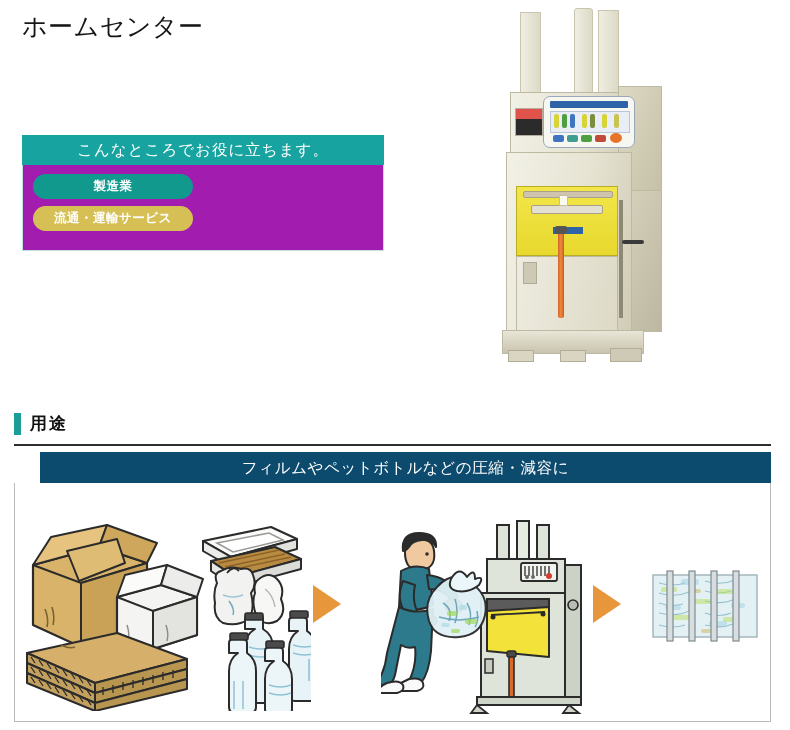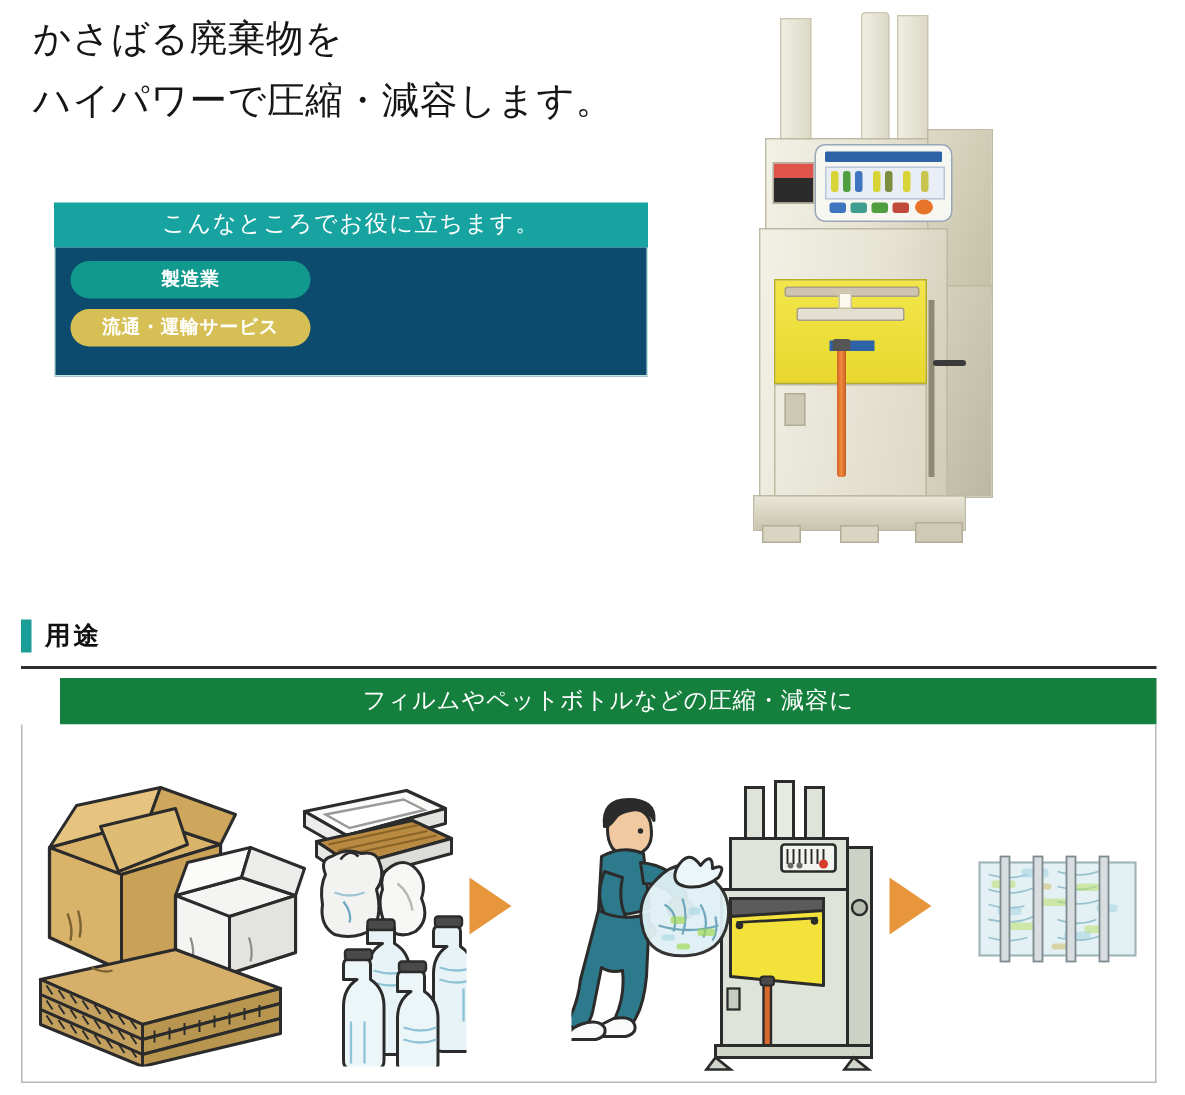--- a/index.html
+++ b/index.html
@@ -16,29 +16,29 @@
   
   .headline{
     position:absolute;left:22px;top:6px;width:470px;
     font-size:25px;line-height:41px;font-weight:400;
     letter-spacing:.5px;color:#161616;
   }
   .headline div{white-space:nowrap;}
 
   
   .usecard{
-    position:absolute;left:36px;top:135px;width:396px;
+    position:absolute;left:22px;top:135px;width:362px;
   }
   .usecard-head{
     background:#17a3a0;color:#ffffff;
     font-size:15.5px;line-height:30px;height:30px;
     text-align:center;letter-spacing:1px;font-weight:400;
   }
   .usecard-body{
-    background:#0c4a6e;border:1px solid #bfe2e1;border-top:none;
+    background:#a21caf;border:1px solid #bfe2e1;border-top:none;
     padding:9px 0 12px 0;
   }
   .pillrow{display:flex;justify-content:space-between;padding:0 10px;margin-bottom:7px;}
   .pillrow:last-child{margin-bottom:0;}
   .pill{
     width:160px;height:25px;border-radius:13px;
     color:#ffffff;font-size:12.5px;font-weight:bold;
     display:flex;align-items:center;justify-content:center;
     letter-spacing:.5px;white-space:nowrap;
   }
@@ -77,22 +77,21 @@
 
   svg{display:block;}
   .nosel{user-select:none;}
 </style>
 </head>
 <body>
 
 <div class="page">
 
   <div class="headline nosel">
-    <div>かさばる廃棄物を</div>
-    <div>ハイパワーで圧縮・減容します。</div>
+    <div>ホームセンター</div>
   </div>
 
   <div class="photo">
 
     <div class="ph-col" style="left:22px;top:8px;width:19px;height:100px;"></div>
     <div class="ph-col" style="left:76px;top:4px;width:17px;height:105px;border-radius:3px;"></div>
     <div class="ph-col" style="left:100px;top:6px;width:19px;height:102px;"></div>
 
     <div class="ph-body" style="left:12px;top:88px;width:128px;height:62px;"></div>
 
@@ -158,21 +157,21 @@
     </div>
   </div>
 
   <div class="sec-head">
     <div class="sec-bar" style="background: rgb(26, 158, 151);"></div>
     <div class="sec-title nosel">用途</div>
   </div>
   <div class="sec-rule"></div>
 
   <div class="panel">
-    <div class="panel-head nosel" style="background: #15803d; margin-left: 26px;">フィルムやペットボトルなどの圧縮・減容に</div>
+    <div class="panel-head nosel" style="background: #0c4a6e; margin-left: 26px;">フィルムやペットボトルなどの圧縮・減容に</div>
     <div class="panel-body">
 
       <svg style="position:absolute;left:6px;top:38px;" width="290" height="190" viewBox="0 0 290 190">
 
         <g>
           <path d="M12 44 L78 26 L126 42 L126 106 L60 126 L12 104 Z" fill="#d9b36a" stroke="#2b2b2b" stroke-width="2.2" stroke-linejoin="round"></path>
           <path d="M12 44 L60 62 L126 42" fill="none" stroke="#2b2b2b" stroke-width="2"></path>
           <path d="M60 62 L60 126" fill="none" stroke="#2b2b2b" stroke-width="2"></path>
           <path d="M60 62 L60 126 L126 106 L126 42 Z" fill="#c9a257" stroke="#2b2b2b" stroke-width="2" stroke-linejoin="round"></path>
 

